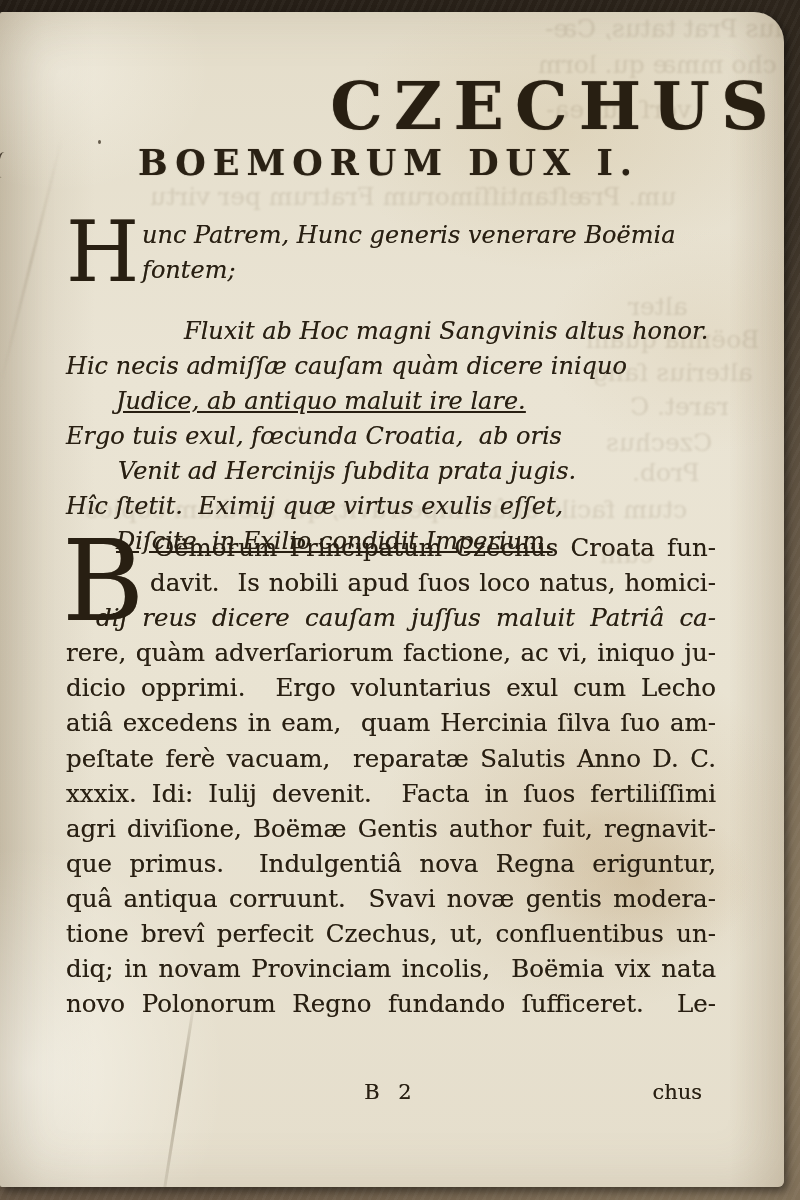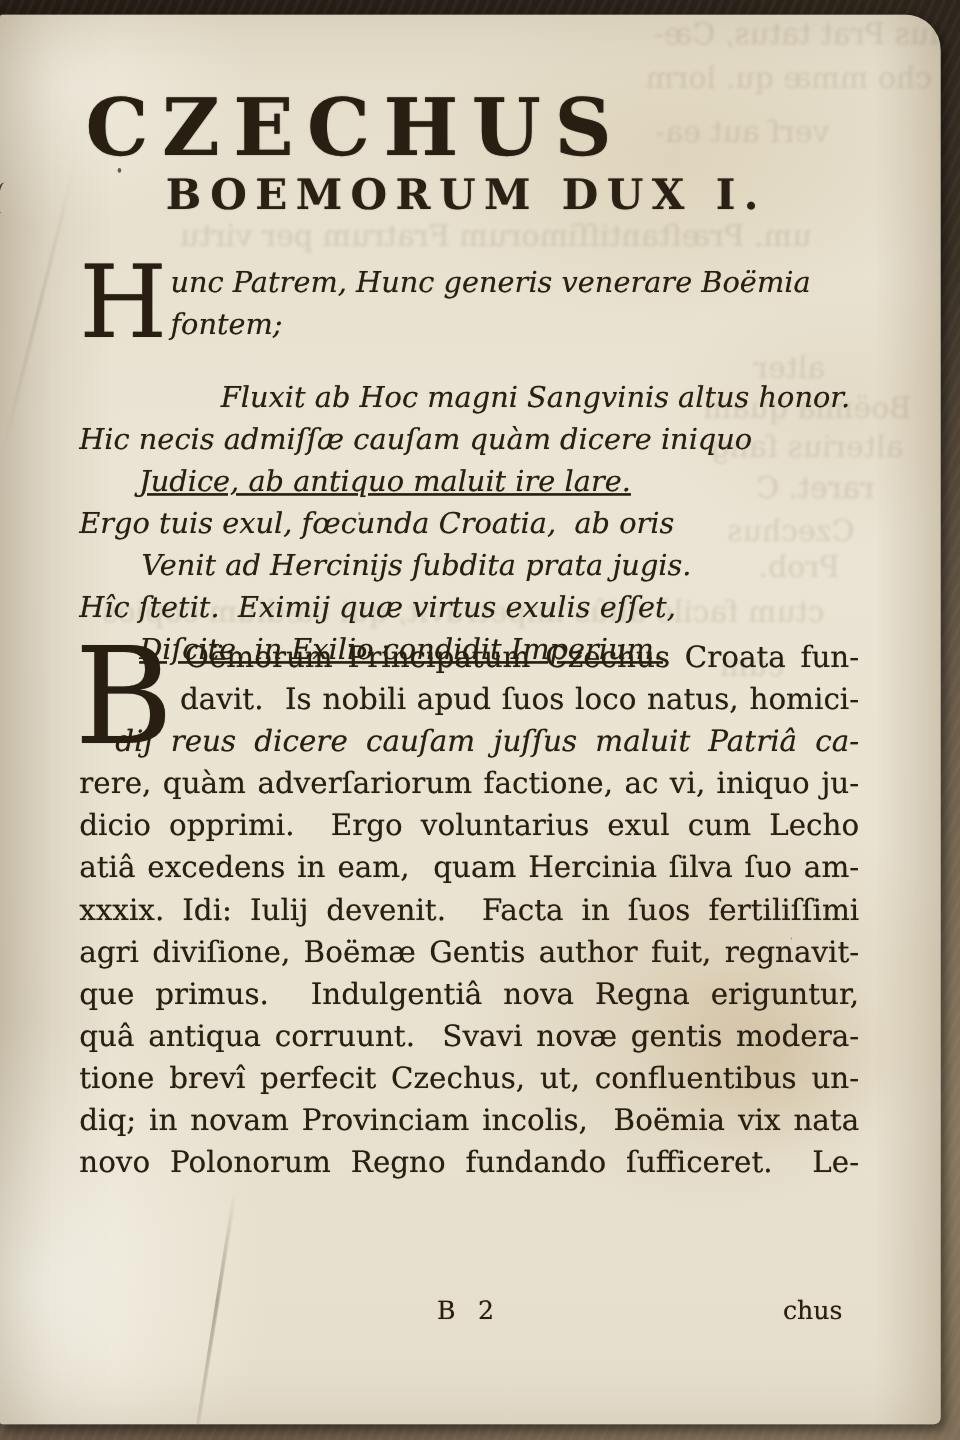--- a/index.html
+++ b/index.html
@@ -44,21 +44,21 @@
   .ghost-line:nth-of-type(6){top:313px;left:586px;}
   .ghost-line:nth-of-type(7){top:346px;left:592px;}
   .ghost-line:nth-of-type(8){top:380px;left:630px;}
   .ghost-line:nth-of-type(9){top:416px;left:606px;}
   .ghost-line:nth-of-type(10){top:446px;left:632px;}
   .ghost-line:nth-of-type(11){top:483px;left:85px;}
   .ghost-line:nth-of-type(12){top:528px;left:600px;}
   
   .title{
     position:absolute;top:58px;left:60px;width:720px;
-    text-align:left;font-weight:700;font-size:66px;line-height:1.1;
+    text-align:right;font-weight:700;font-size:66px;line-height:1.1;
     letter-spacing:0.17em;text-indent:0.17em;
     color:#281f12;text-shadow:0 0 1px rgba(40,30,15,0.55);
   }
   .subtitle{
     position:absolute;top:130px;left:40px;width:690px;
     text-align:center;font-weight:700;font-size:35px;line-height:1.2;
     letter-spacing:7px;text-indent:7px;
     color:#2a2114;text-shadow:0 0 1px rgba(40,30,15,0.5);
   }
   .poem{
@@ -149,20 +149,21 @@
     </div>
 
     <div class="prose">
       <span class="dropcap">B</span>
       <div class="line just pad88">Oëmorum Principatum Czechus Croata fun-</div>
       <div class="line just pad84">davit.  Is nobili apud ſuos loco natus, homici-</div>
       <div class="line just pad30">dij reus dicere cauſam juſſus maluit Patriâ ca-</div>
       <div class="line just">rere, quàm adverſariorum factione, ac vi, iniquo ju-</div>
       <div class="line just">dicio opprimi.  Ergo voluntarius exul cum Lecho</div>
       <div class="line just">atiâ excedens in eam,  quam Hercinia ſilva ſuo am-</div>
+      <div class="line just">peſtate ferè vacuam,  reparatæ Salutis Anno D. C.</div>
       <div class="line just">xxxix. Idi: Iulij devenit.  Facta in ſuos fertiliſſimi</div>
       <div class="line just">agri diviſione, Boëmæ Gentis author fuit, regnavit-</div>
       <div class="line just">que primus.  Indulgentiâ nova Regna eriguntur,</div>
       <div class="line just">quâ antiqua corruunt.  Svavi novæ gentis modera-</div>
       <div class="line just">tione brevî perfecit Czechus, ut, confluentibus un-</div>
       <div class="line just">diq; in novam Provinciam incolis,  Boëmia vix nata</div>
       <div class="line just">novo Polonorum Regno fundando ſufficeret.  Le-</div>
     </div>
 
     <div class="footer-line">

